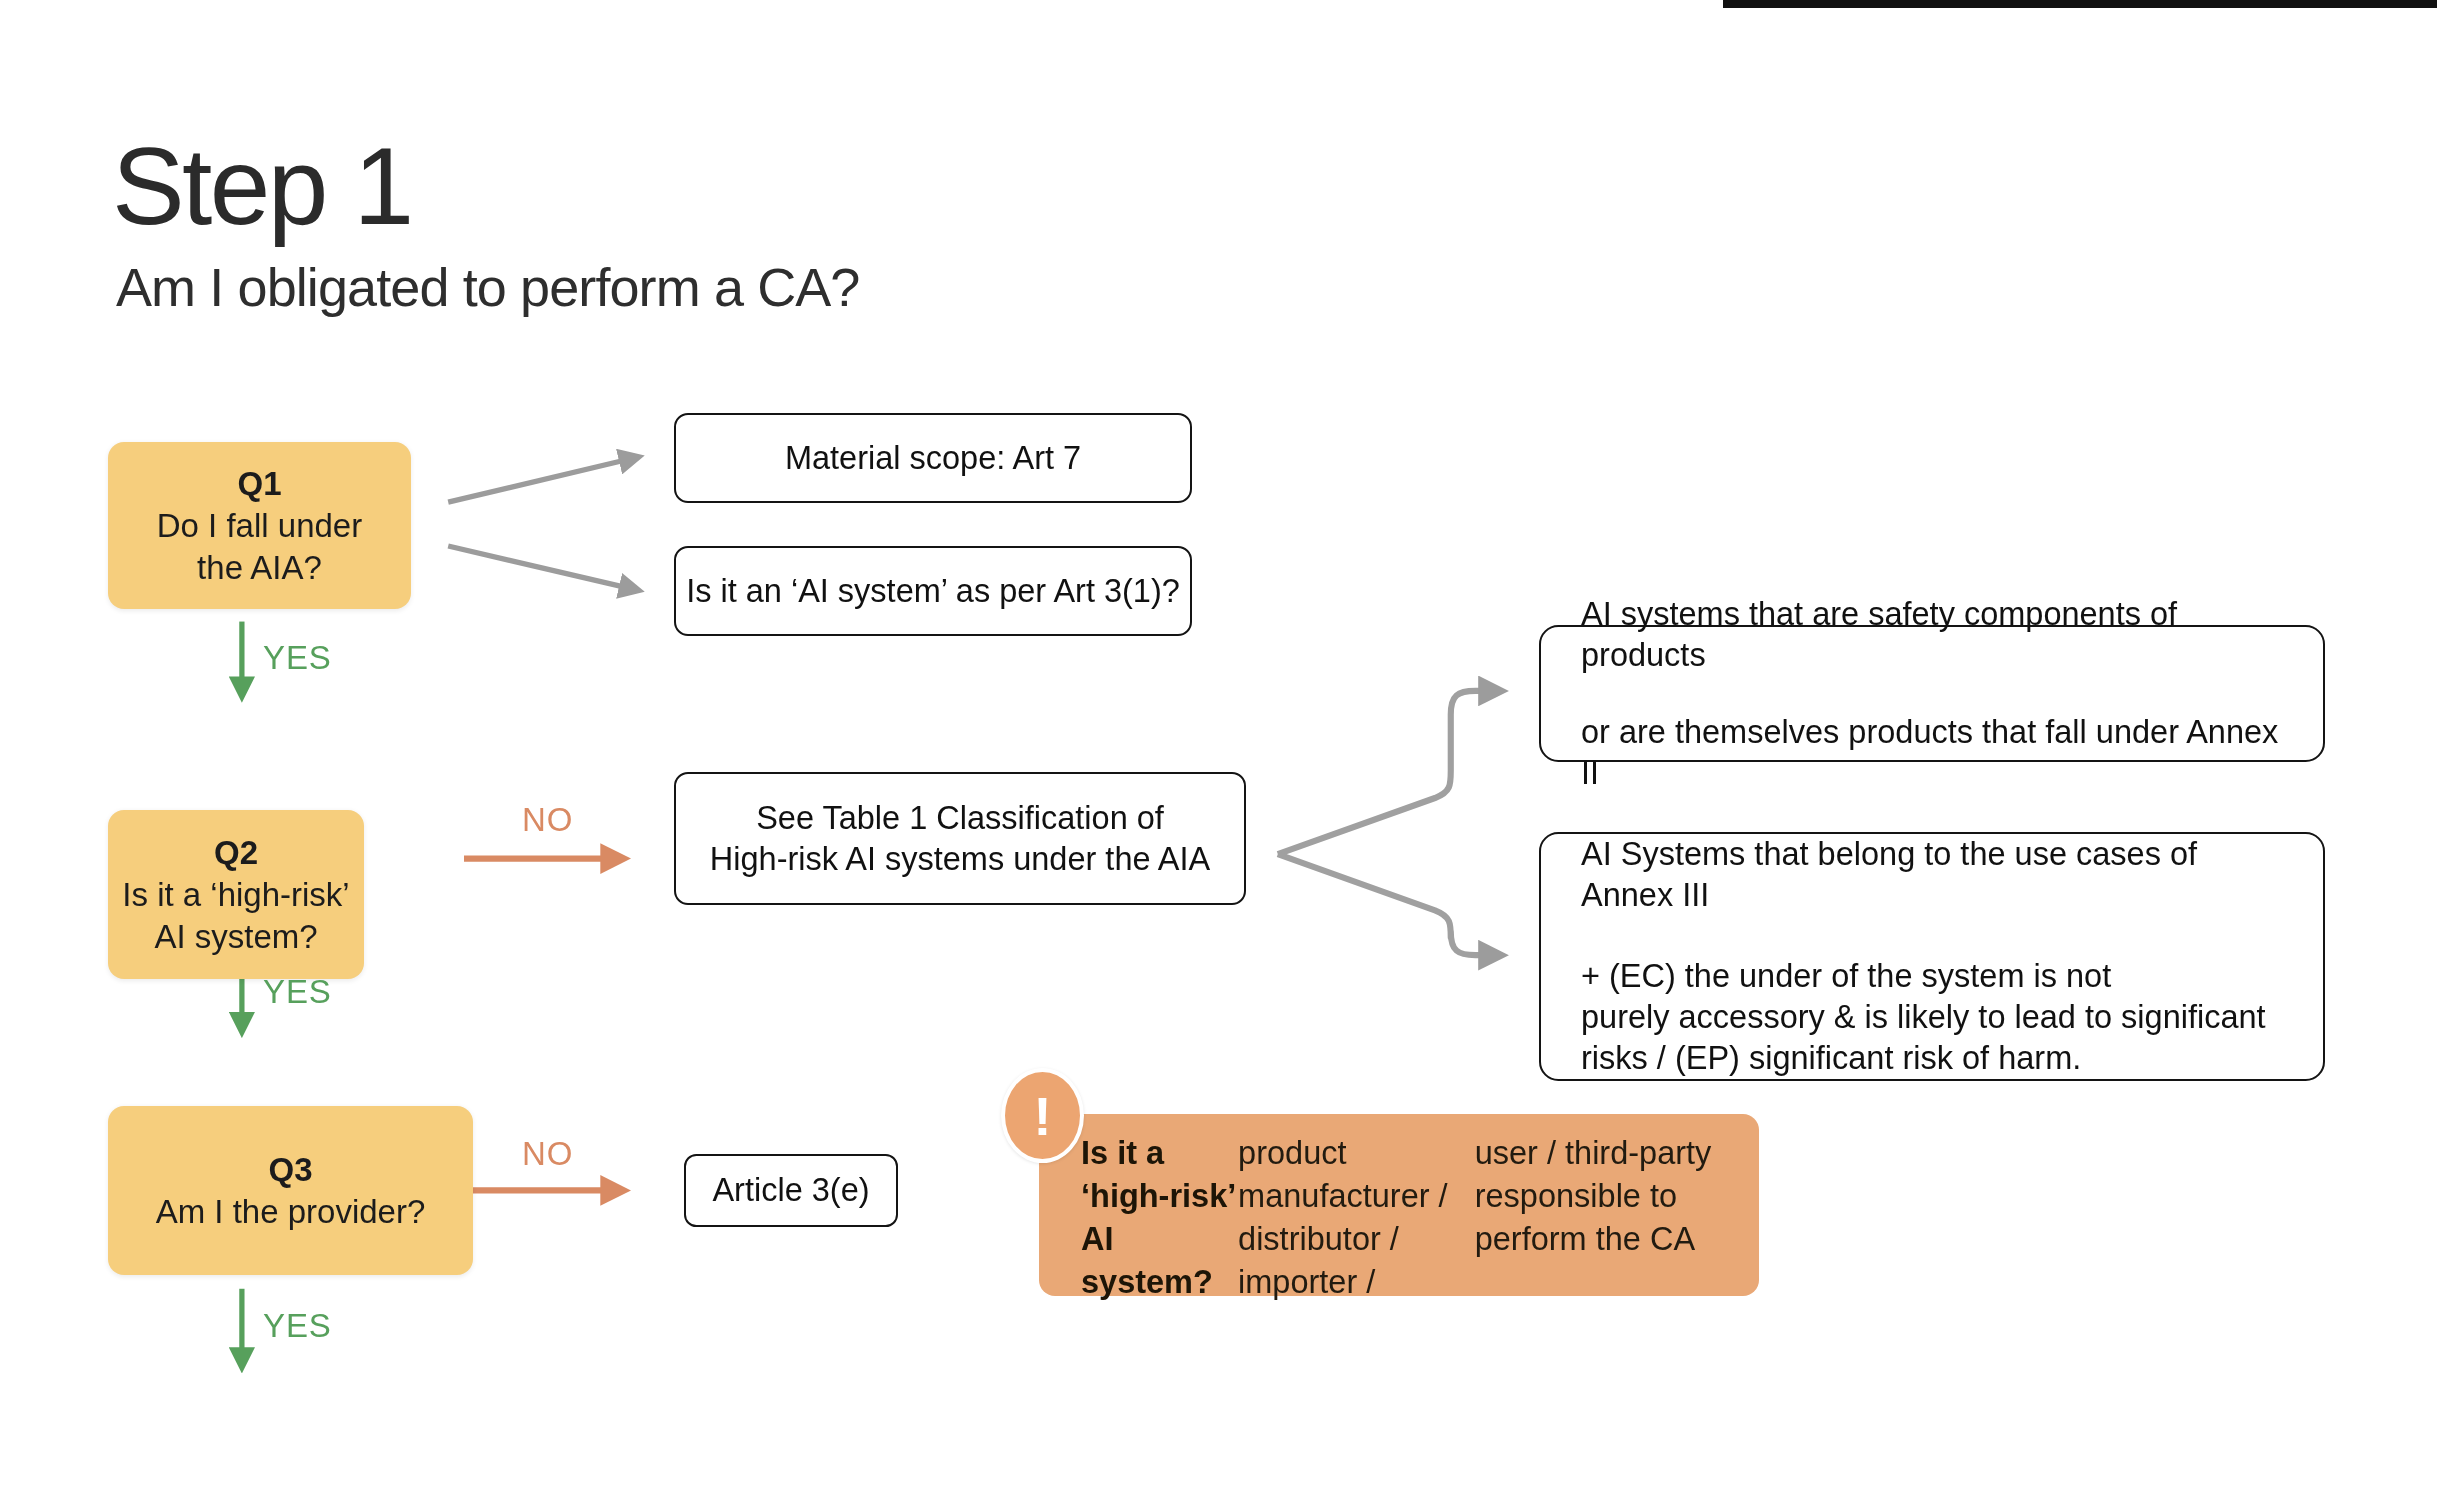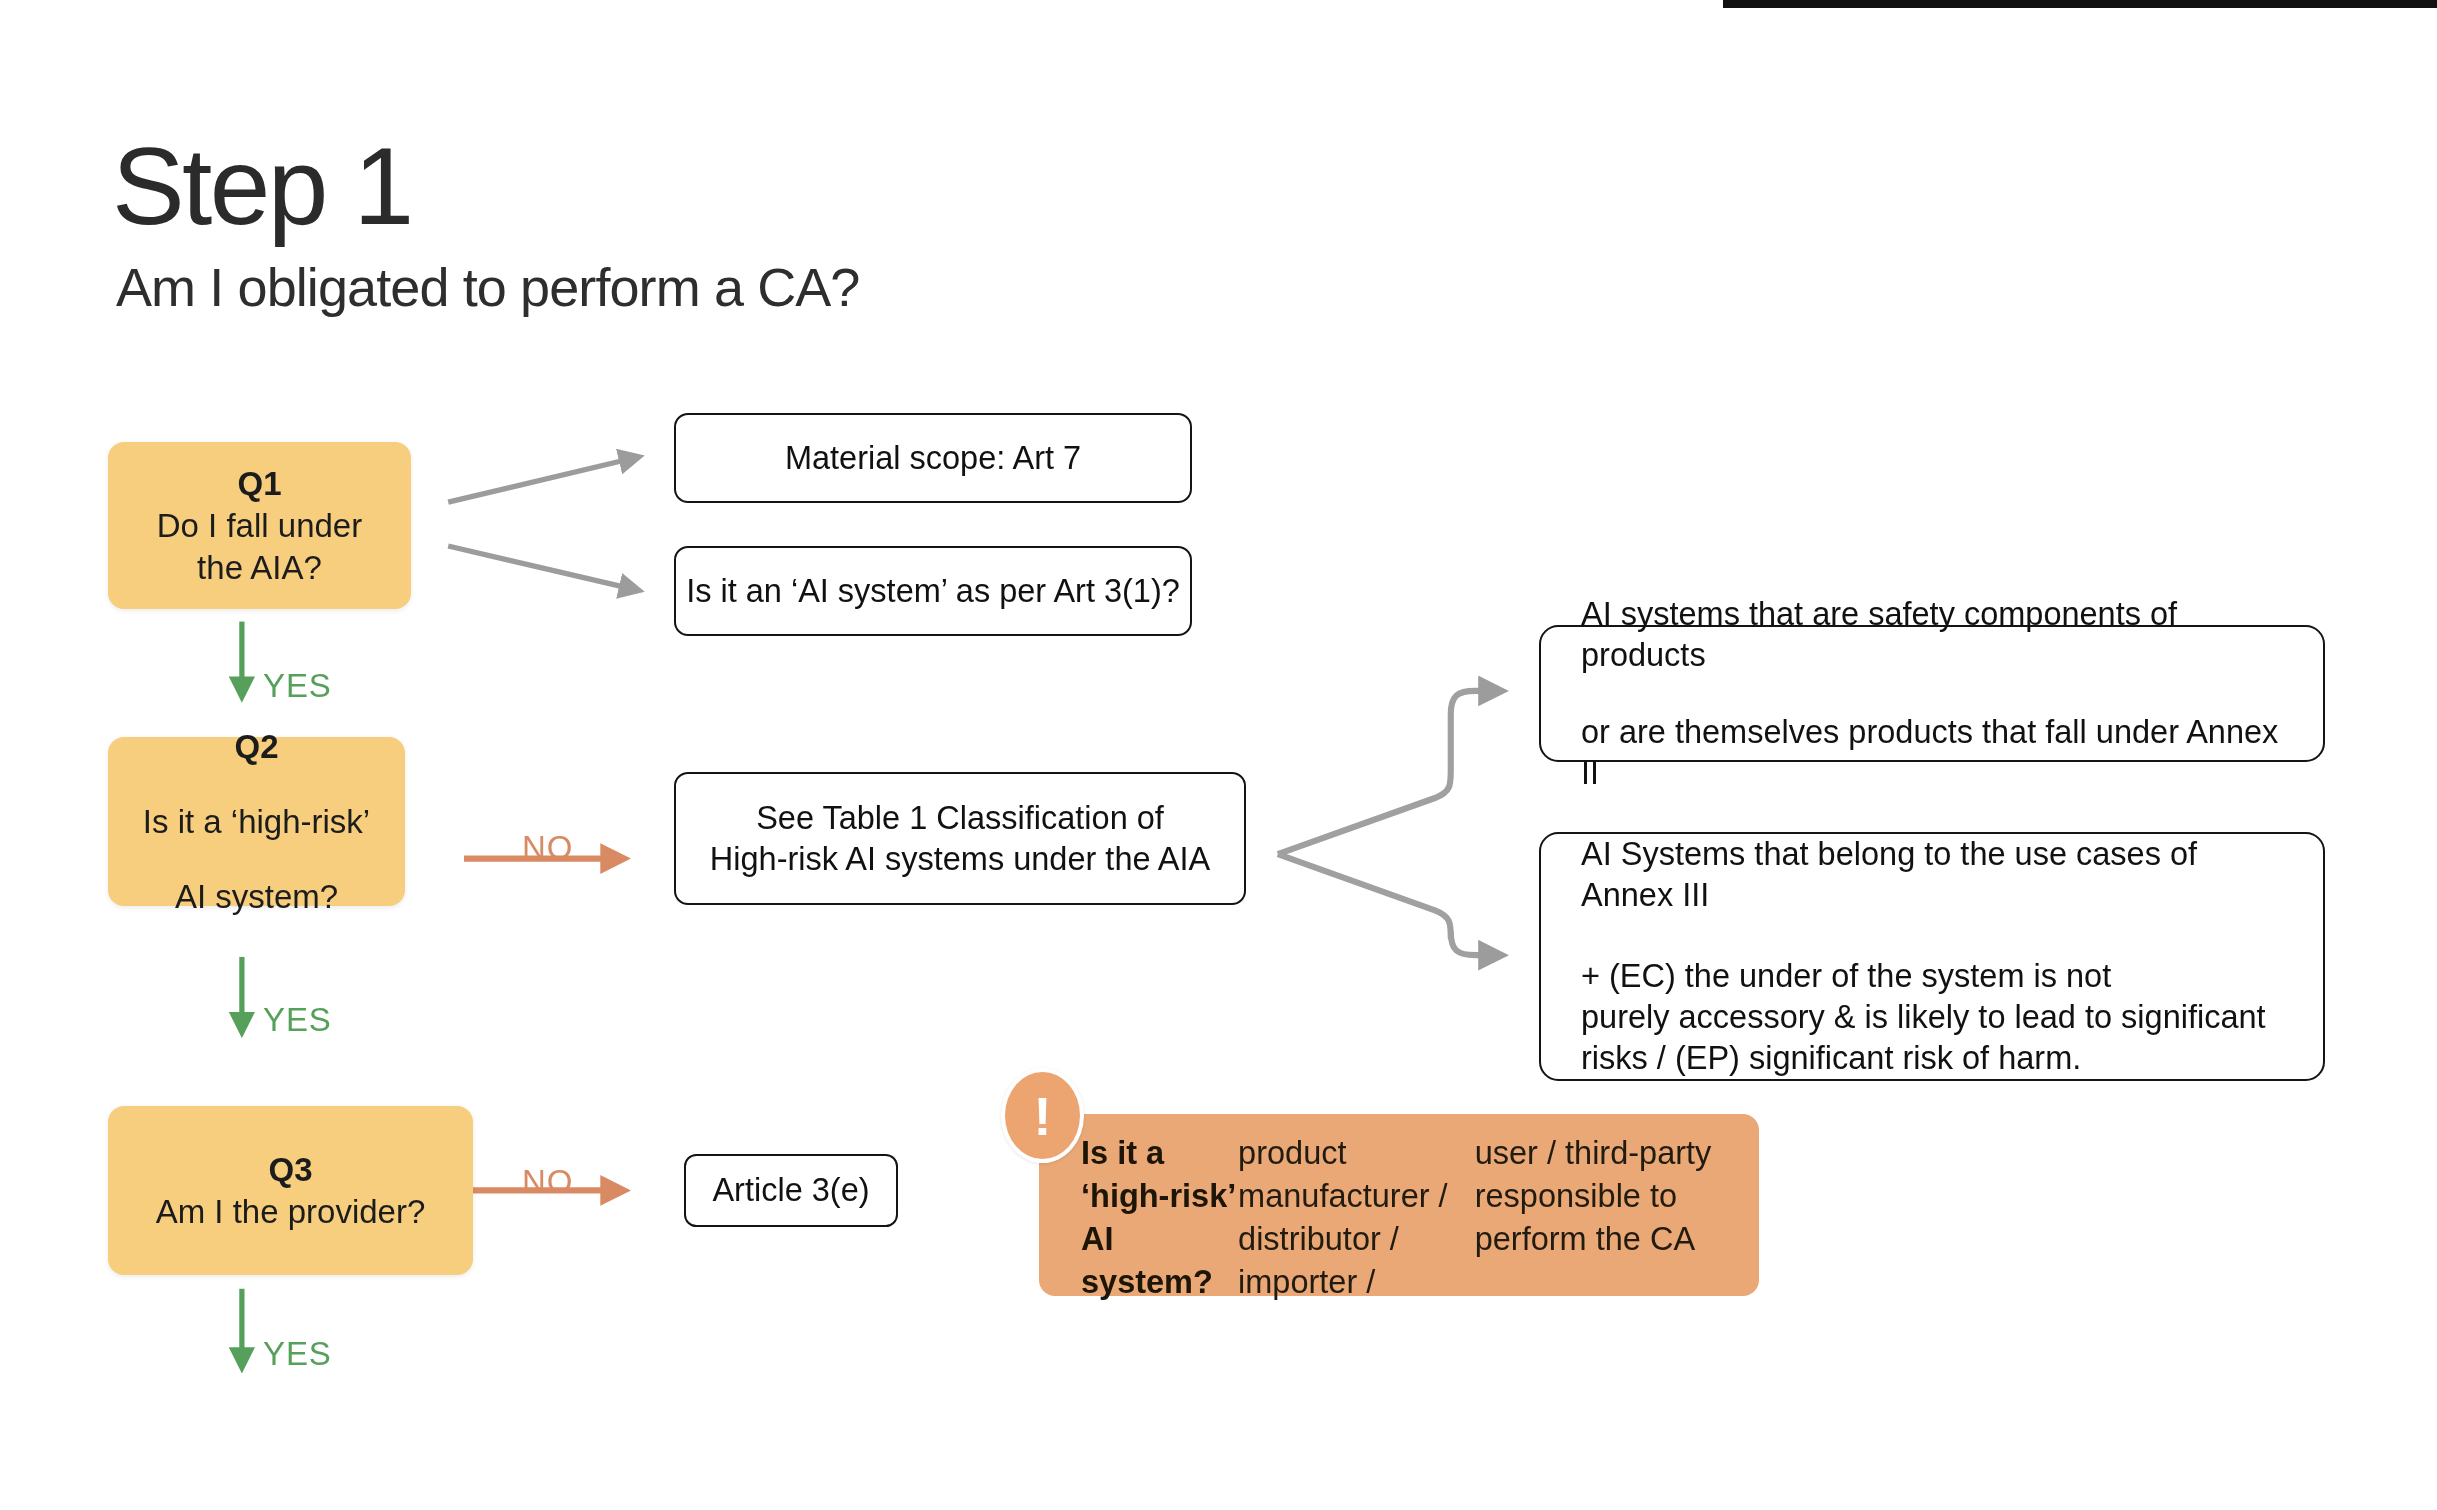--- a/index.html
+++ b/index.html
@@ -25,21 +25,21 @@
     box-shadow:0 1.8px 5.3px rgba(0,0,0,0.08);
   }
   .qid { font-weight:bold; }
   .outline {
     background:#ffffff; border:2.6px solid #141414; font-size:32.5px; line-height:41px; color:#111;
   }
   .r16 { border-radius:14px; }
   .r22 { border-radius:19.3px; }
   .r14 { border-radius:12.3px; }
   .leftalign { align-items:flex-start; text-align:left; padding:0 35px 0 40px; }
-  .yesno { font-size:33px; font-weight:400; letter-spacing:0.9px; white-space:nowrap;margin-top:28px; }
+  .yesno { font-size:33px; font-weight:400; letter-spacing:0.9px; white-space:nowrap; }
   .yes { color:#57A05C; }
   .no  { color:#D98A63; }
   .callout {
     background:#E9A876; border-radius:16px; display:flex; flex-direction:row;
     justify-content:center; align-items:flex-start; text-align:left;
     padding:17.6px 35px 17.6px 42px; box-sizing:border-box;
     font-size:32.5px; line-height:43px; color:#221b10;
   }
   .callout .c-title { font-weight:bold; color:#1d1507; }
   .bang {
@@ -96,21 +96,21 @@
 
   <div class="abs box outline r16" style="left:674px; top:413px; width:518px; height:90px;">
     <div>Material scope: Art 7</div>
   </div>
   <div class="abs box outline r16" style="left:674px; top:546px; width:518px; height:90px;">
     <div>Is it an ‘AI system’ as per Art 3(1)?</div>
   </div>
 
   <div class="abs yesno yes" style="left:263px; top:639px;">YES</div>
 
-  <div class="abs box qbox" style="left:108px; top:737px; width:297px; height:169px;gap:33px;">
+  <div class="abs box qbox" style="left:108px; top:810px; width:256px; height:169px;">
     <div class="qid">Q2</div>
     <div>Is it a ‘high-risk’</div>
     <div>AI system?</div>
   </div>
 
   <div class="abs yesno no" style="left:522px; top:801px;">NO</div>
 
   <div class="abs box outline r16" style="left:674px; top:772px; width:572px; height:133px;">
     <div>See Table 1 Classification of</div>
     <div>High-risk AI systems under the AIA</div>

